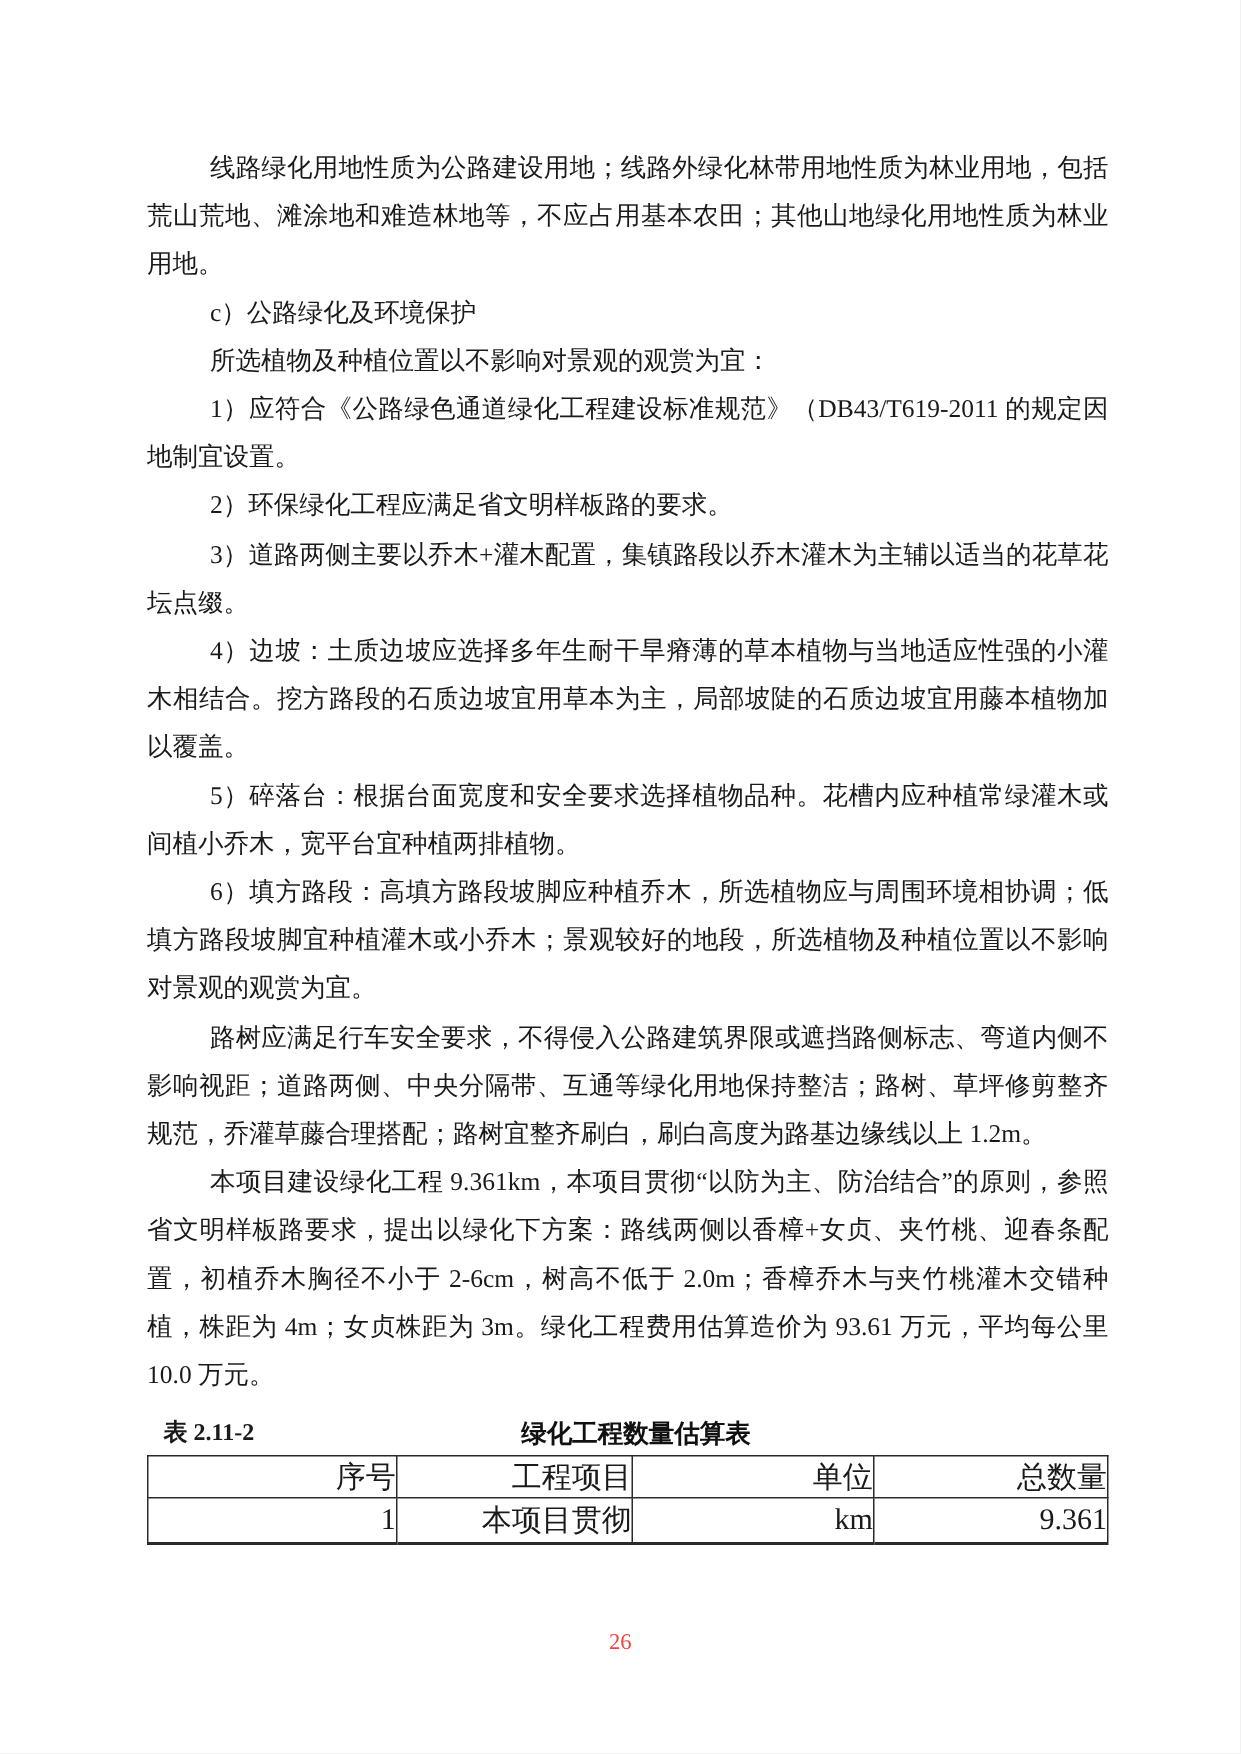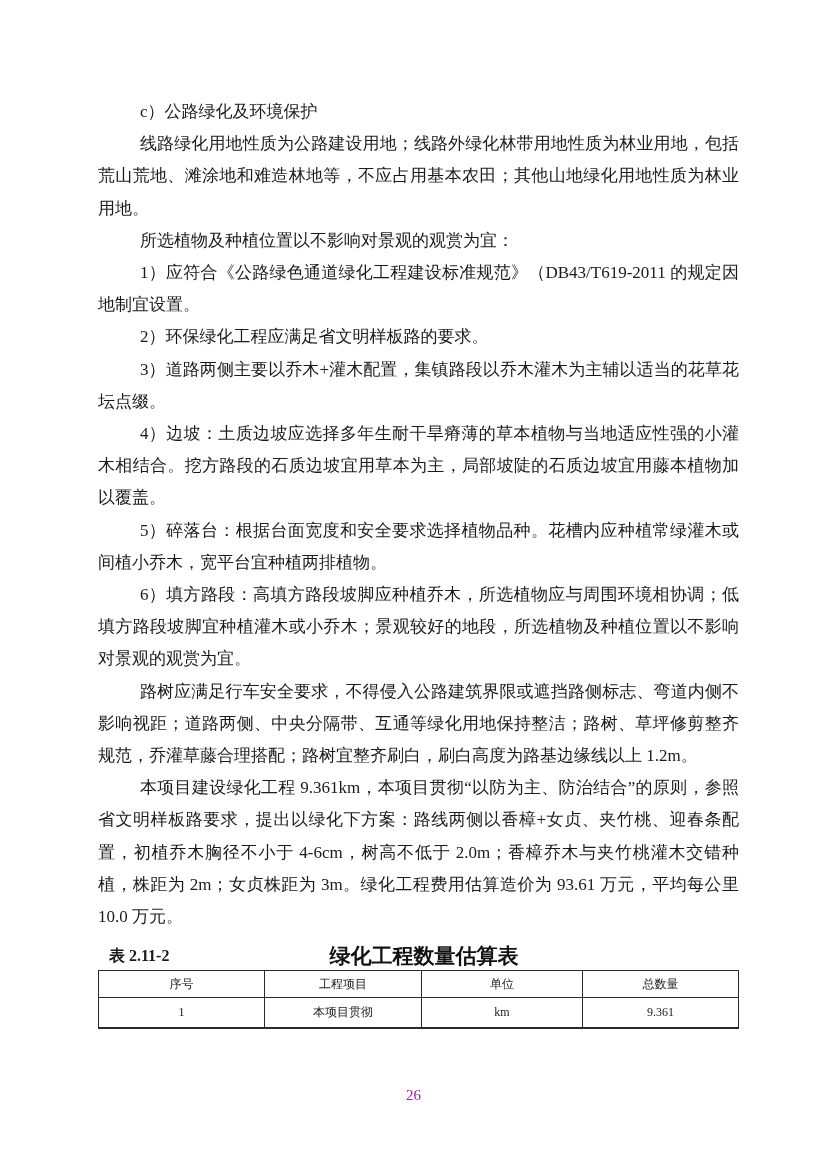--- a/index.html
+++ b/index.html
@@ -49,71 +49,71 @@
   .cap-label .cn {
     font-family: "Liberation Sans", "DejaVu Sans", sans-serif;
   }
   .cap-label .num {
     font-family: "Liberation Serif", "DejaVu Serif", serif;
   }
   .cap-title {
     display: block;
     text-align: center;
     font-weight: bold;
-    font-size: 21px;
+    font-size: 17px;
     font-family: "Liberation Sans", "DejaVu Sans", sans-serif;
     color: #111111;
   }
   table.data-table {
     width: 100%;
     border-collapse: collapse;
     table-layout: fixed;
   }
   table.data-table th,
   table.data-table td {
     border: 1px solid #2b2b2b;
-    text-align: center;
+    text-align: right;
     vertical-align: middle;
     font-weight: normal;
-    font-size: 12px;
+    font-size: 20px;
     padding: 0;
     font-family: "Liberation Serif", "DejaVu Serif", serif;
     color: #1a1a1a;
   }
   table.data-table th { height: 26px; }
   table.data-table td { height: 29px; }
   table.data-table tbody tr:last-child td { border-bottom: 2px solid #2b2b2b; }
   .footer {
     position: absolute;
     left: 0;
     right: 0;
     top: 1087px;
     text-align: center;
     font-size: 15px;
-    color: #a21caf;
+    color: #ef4444;
     font-family: "Liberation Serif", "DejaVu Serif", serif;
   }
 </style>
 </head>
 <body>
 
 <div class="page">
   <div class="content">
 
+    <p class="para">线路绿化用地性质为公路建设用地；线路外绿化林带用地性质为林业用地，包括荒山荒地、滩涂地和难造林地等，不应占用基本农田；其他山地绿化用地性质为林业用地。</p>
     <p class="para">c）公路绿化及环境保护</p>
-    <p class="para">线路绿化用地性质为公路建设用地；线路外绿化林带用地性质为林业用地，包括荒山荒地、滩涂地和难造林地等，不应占用基本农田；其他山地绿化用地性质为林业用地。</p>
     <p class="para">所选植物及种植位置以不影响对景观的观赏为宜：</p>
     <p class="para">1）应符合《公路绿色通道绿化工程建设标准规范》（DB43/T619-2011 的规定因地制宜设置。</p>
     <p class="para">2）环保绿化工程应满足省文明样板路的要求。</p>
     <p class="para">3）道路两侧主要以乔木+灌木配置，集镇路段以乔木灌木为主辅以适当的花草花坛点缀。</p>
     <p class="para">4）边坡：土质边坡应选择多年生耐干旱瘠薄的草本植物与当地适应性强的小灌木相结合。挖方路段的石质边坡宜用草本为主，局部坡陡的石质边坡宜用藤本植物加以覆盖。</p>
     <p class="para">5）碎落台：根据台面宽度和安全要求选择植物品种。花槽内应种植常绿灌木或间植小乔木，宽平台宜种植两排植物。</p>
     <p class="para">6）填方路段：高填方路段坡脚应种植乔木，所选植物应与周围环境相协调；低填方路段坡脚宜种植灌木或小乔木；景观较好的地段，所选植物及种植位置以不影响对景观的观赏为宜。</p>
     <p class="para">路树应满足行车安全要求，不得侵入公路建筑界限或遮挡路侧标志、弯道内侧不影响视距；道路两侧、中央分隔带、互通等绿化用地保持整洁；路树、草坪修剪整齐规范，乔灌草藤合理搭配；路树宜整齐刷白，刷白高度为路基边缘线以上 1.2m。</p>
-    <p class="para">本项目建设绿化工程 9.361km，本项目贯彻“以防为主、防治结合”的原则，参照省文明样板路要求，提出以绿化下方案：路线两侧以香樟+女贞、夹竹桃、迎春条配置，初植乔木胸径不小于 4-6cm，树高不低于 2.0m；香樟乔木与夹竹桃灌木交错种植，株距为 2m；女贞株距为 3m。绿化工程费用估算造价为 93.61 万元，平均每公里 10.0 万元。</p>
+    <p class="para">本项目建设绿化工程 9.361km，本项目贯彻“以防为主、防治结合”的原则，参照省文明样板路要求，提出以绿化下方案：路线两侧以香樟+女贞、夹竹桃、迎春条配置，初植乔木胸径不小于 2-6cm，树高不低于 2.0m；香樟乔木与夹竹桃灌木交错种植，株距为 4m；女贞株距为 3m。绿化工程费用估算造价为 93.61 万元，平均每公里 10.0 万元。</p>
 
     <div class="table-caption">
       <span class="cap-label">
         <span class="cn">表</span>
         <span class="num">2.11-2</span>
       </span>
       <span class="cap-title">绿化工程数量估算表</span>
     </div>
 
     <table class="data-table">

